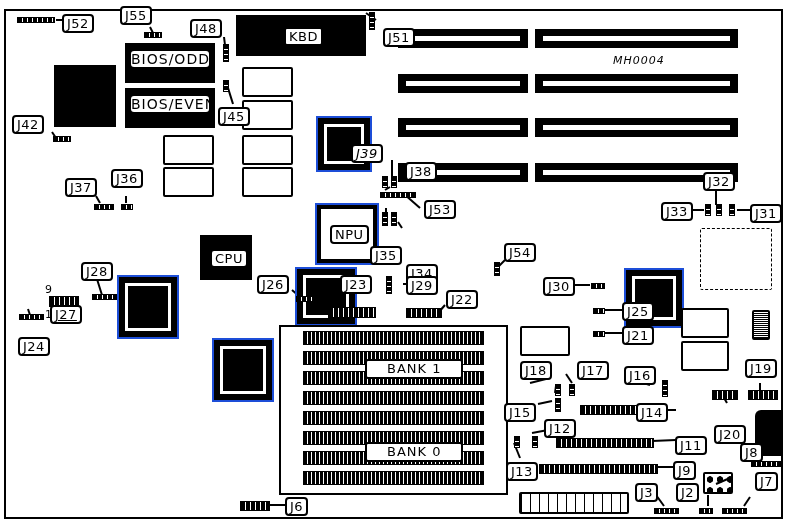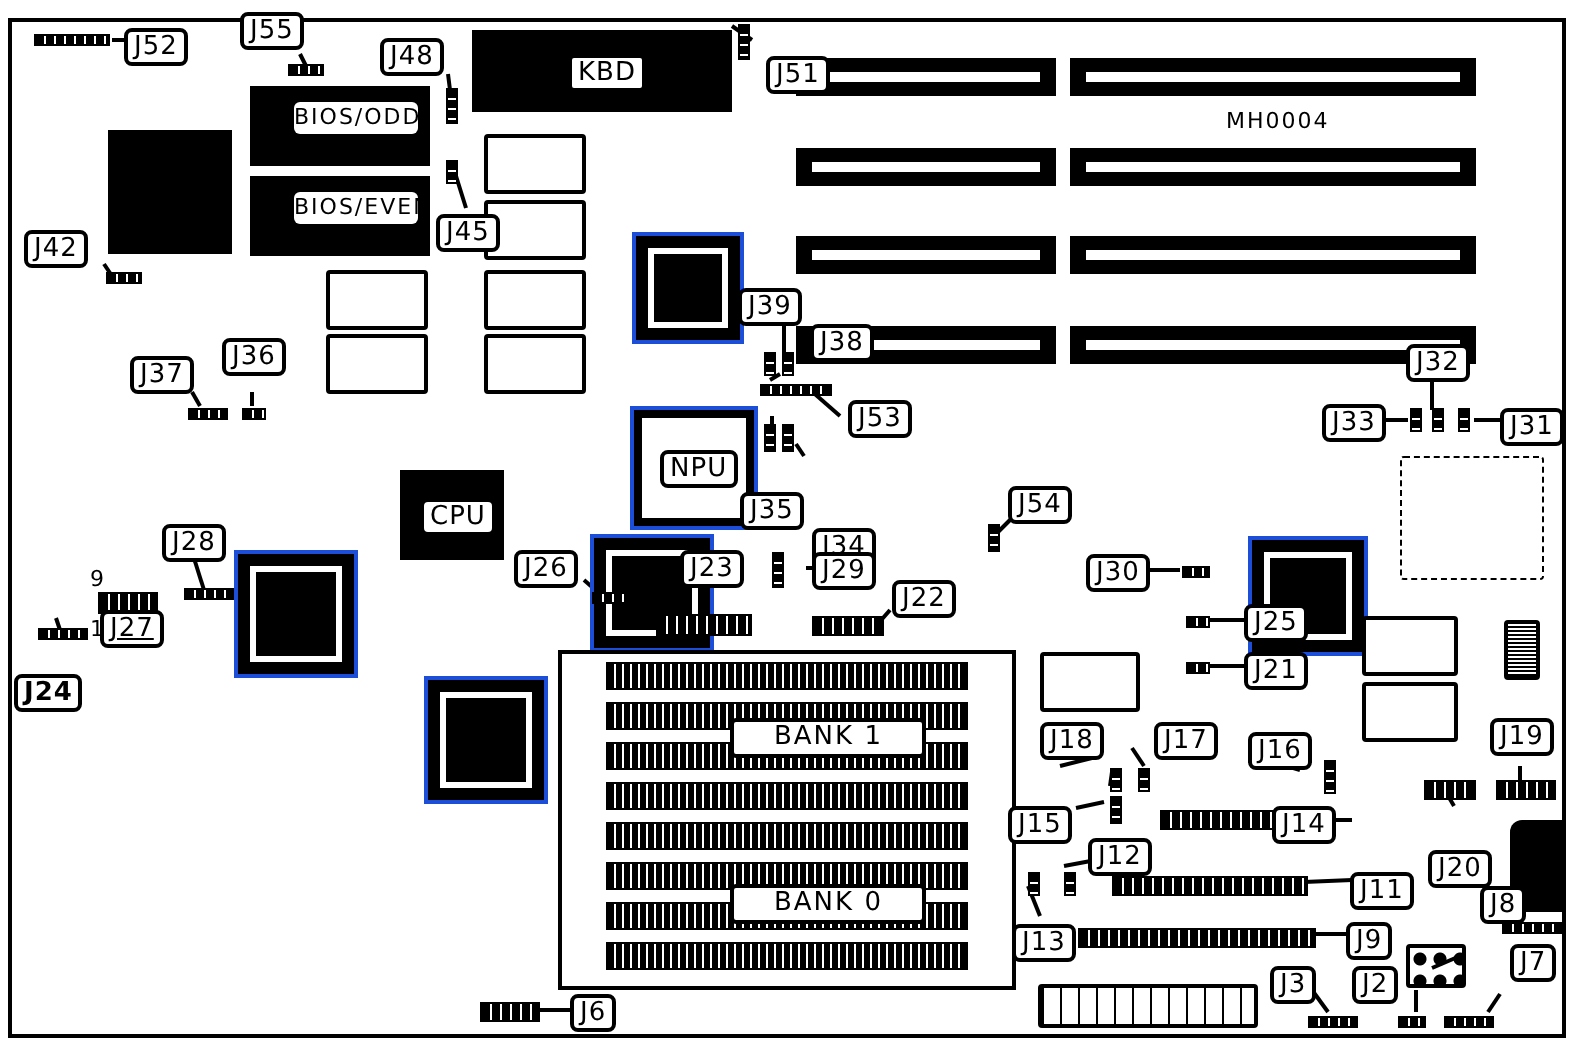--- a/index.html
+++ b/index.html
@@ -20,22 +20,22 @@
   .rom { position: absolute; border: 2px solid #000; background: #fff; box-sizing: border-box; border-radius: 2px; }
   .hdr { position: absolute; border: 1px solid #000; background: repeating-linear-gradient(90deg,#000 0 4px,#fff 4px 5px); box-sizing: border-box; }
   .pin { position: absolute; background: #000; border: 1px solid #000; box-sizing: border-box; }
   .pin.v { background: repeating-linear-gradient(180deg,#000 0 4px,#fff 4px 5px); }
   .pin.h { background: repeating-linear-gradient(90deg,#000 0 4px,#fff 4px 5px); }
   .simm { position: absolute; left: 22px; right: 22px; height: 12px; background: repeating-linear-gradient(90deg,#000 0 3px,#fff 3px 4px); border: 1px solid #000; }
   .bank-label { position: absolute; background: #fff; border: 2px solid #000; border-radius: 3px;
                 font-size: 13px; padding: 0 20px; line-height: 16px; letter-spacing: 1px; }
   .biosbox { position: absolute; background: #000; }
   .biosbox span { position: absolute; left: 6px; right: 6px; top: 8px; background: #fff; border-radius: 3px;
-                  font-size: 11px; line-height: 16px; text-align: center; letter-spacing: 1px; margin-left: 16px; }
-  .mh { position: absolute; font-size: 11px; letter-spacing: 1px; }
+                  font-size: 14px; line-height: 16px; text-align: center; letter-spacing: 1px; }
+  .mh { position: absolute; font-size: 11px; letter-spacing: 1px; font-style: italic; }
   .pinno { position: absolute; font-size: 11px; }
   svg.leaders { position: absolute; left: 0; top: 0; }
 </style>
 </head>
 <body>
 
 <div class="board"></div>
 
 <svg class="leaders" width="788" height="523">
   <g stroke="#000" stroke-width="2" fill="none">
@@ -215,28 +215,28 @@
 <span class="pinno" style="left:75px;top:308px;">2</span>
 
 <span class="lbl" style="left:62px;top:14px;">J52</span>
 <span class="lbl" style="left:120px;top:6px;">J55</span>
 <span class="lbl" style="left:190px;top:19px;">J48</span>
 <span class="lbl" style="left:383px;top:28px;">J51</span>
 <span class="lbl" style="left:218px;top:107px;">J45</span>
 <span class="lbl" style="left:12px;top:115px;">J42</span>
 <span class="lbl" style="left:65px;top:178px;">J37</span>
 <span class="lbl" style="left:111px;top:169px;">J36</span>
-<span class="lbl" style="left:369px;top:144px;">J39</span>
+<span class="lbl" style="left:351px;top:144px;font-style:italic;">J39</span>
 <span class="lbl" style="left:405px;top:162px;">J38</span>
 <span class="lbl" style="left:424px;top:200px;">J53</span>
 <span class="lbl" style="left:406px;top:228px;margin-top:36px;">J34</span>
 <span class="lbl" style="left:370px;top:246px;">J35</span>
 <span class="lbl" style="left:81px;top:262px;">J28</span>
 <span class="lbl" style="left:50px;top:305px;text-decoration:underline;">J27</span>
-<span class="lbl" style="left:7px;top:337px;font-weight:bold;">J24</span>
+<span class="lbl" style="left:18px;top:337px;">J24</span>
 <span class="lbl" style="left:257px;top:275px;">J26</span>
 <span class="lbl" style="left:340px;top:275px;">J23</span>
 <span class="lbl" style="left:406px;top:276px;">J29</span>
 <span class="lbl" style="left:446px;top:290px;">J22</span>
 <span class="lbl" style="left:504px;top:243px;">J54</span>
 <span class="lbl" style="left:543px;top:277px;">J30</span>
 <span class="lbl" style="left:622px;top:302px;">J25</span>
 <span class="lbl" style="left:622px;top:326px;">J21</span>
 <span class="lbl" style="left:661px;top:202px;">J33</span>
 <span class="lbl" style="left:703px;top:172px;">J32</span>

